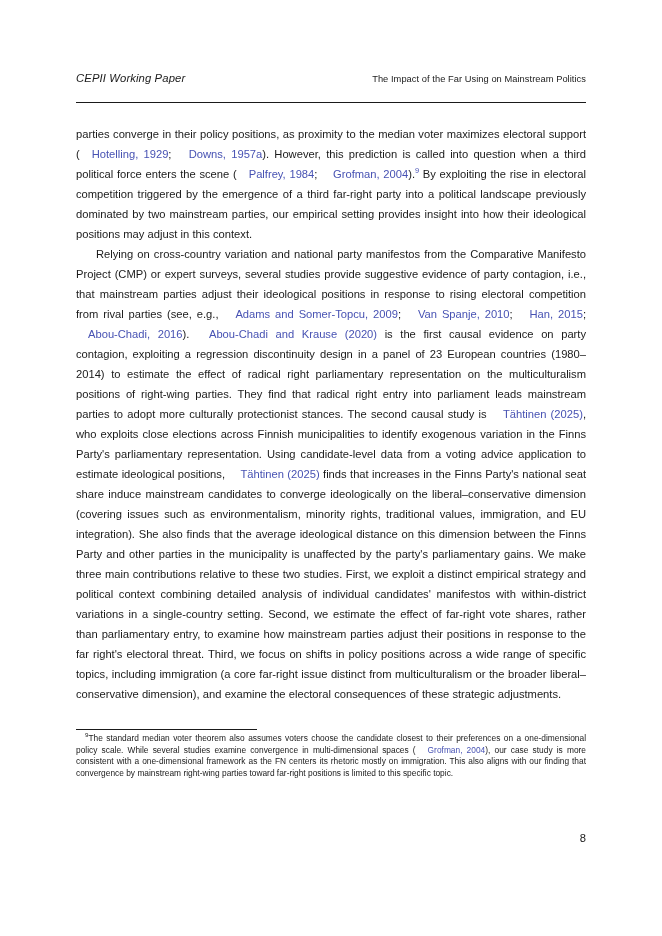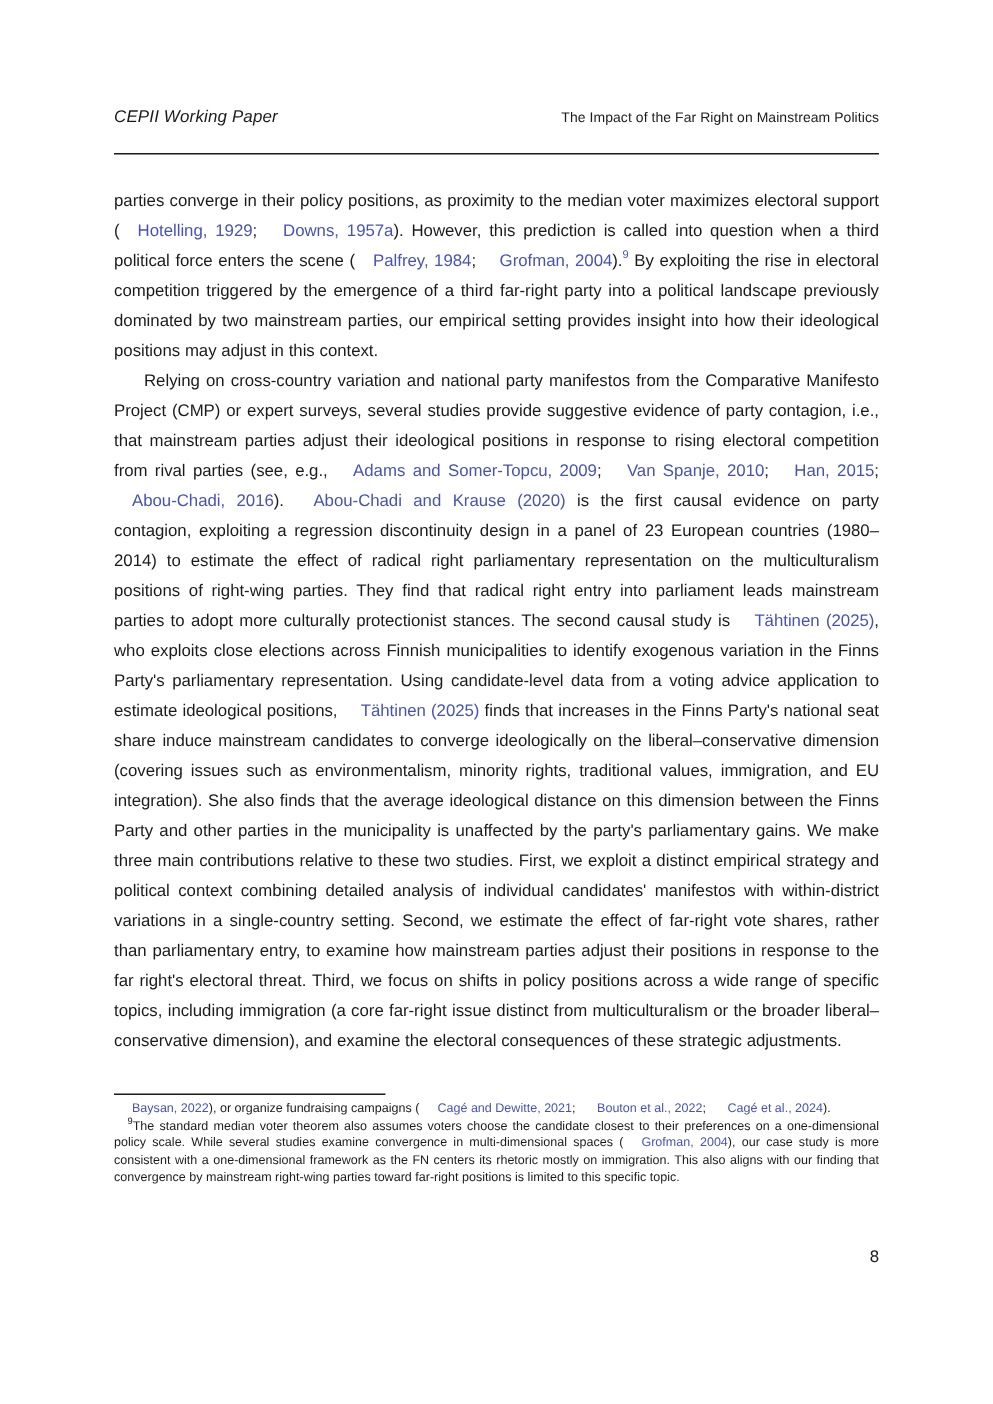--- a/index.html
+++ b/index.html
@@ -115,35 +115,34 @@
     font-size: 11.2px;
   }
 </style>
 </head>
 <body>
 
 <div class="page">
 
   <div class="runhead">
     <span class="runhead-left">CEPII Working Paper</span>
-    <span class="runhead-right">The Impact of the Far Right on Mainstream Politics</span>
+    <span class="runhead-right">The Impact of the Far Using on Mainstream Politics</span>
   </div>
   <div class="runhead-rule"></div>
 
   <div class="body-col">
 
     <p class="para"><span>parties converge in their policy positions, as proximity to the median voter maximizes electoral support (</span><a class="cite" href="#">Hotelling, 1929</a><span>; </span><a class="cite" href="#">Downs, 1957a</a><span>). However, this prediction is called into question when a third political force enters the scene (</span><a class="cite" href="#">Palfrey, 1984</a><span>; </span><a class="cite" href="#">Grofman, 2004</a><span>).</span><sup class="fnmark">9</sup><span> By exploiting the rise in electoral competition triggered by the emergence of a third far-right party into a political landscape previously dominated by two mainstream parties, our empirical setting provides insight into how their ideological positions may adjust in this context.</span></p>
 
     <p class="para indent"><span>Relying on cross-country variation and national party manifestos from the Comparative Manifesto Project (CMP) or expert surveys, several studies provide suggestive evidence of party contagion, i.e., that mainstream parties adjust their ideological positions in response to rising electoral competition from rival parties (see, e.g., </span><a class="cite" href="#">Adams and Somer-Topcu, 2009</a><span>; </span><a class="cite" href="#">Van Spanje, 2010</a><span>; </span><a class="cite" href="#">Han, 2015</a><span>; </span><a class="cite" href="#">Abou-Chadi, 2016</a><span>). </span><a class="cite" href="#">Abou-Chadi and Krause (2020)</a><span> is the first causal evidence on party contagion, exploiting a regression discontinuity design in a panel of 23 European countries (1980–2014) to estimate the effect of radical right parliamentary representation on the multiculturalism positions of right-wing parties. They find that radical right entry into parliament leads mainstream parties to adopt more culturally protectionist stances. The second causal study is </span><a class="cite" href="#">Tähtinen (2025)</a><span>, who exploits close elections across Finnish municipalities to identify exogenous variation in the Finns Party's parliamentary representation. Using candidate-level data from a voting advice application to estimate ideological positions, </span><a class="cite" href="#">Tähtinen (2025)</a><span> finds that increases in the Finns Party's national seat share induce mainstream candidates to converge ideologically on the liberal–conservative dimension (covering issues such as environmentalism, minority rights, traditional values, immigration, and EU integration). She also finds that the average ideological distance on this dimension between the Finns Party and other parties in the municipality is unaffected by the party's parliamentary gains. We make three main contributions relative to these two studies. First, we exploit a distinct empirical strategy and political context combining detailed analysis of individual candidates' manifestos with within-district variations in a single-country setting. Second, we estimate the effect of far-right vote shares, rather than parliamentary entry, to examine how mainstream parties adjust their positions in response to the far right's electoral threat. Third, we focus on shifts in policy positions across a wide range of specific topics, including immigration (a core far-right issue distinct from multiculturalism or the broader liberal–conservative dimension), and examine the electoral consequences of these strategic adjustments.</span></p>
 
   </div>
 
   <div class="footnotes">
     <div class="fn-rule"></div>
 
-    <p class="fn"><a class="cite" href="#">Baysan, 2022</a><span>), or organize fundraising campaigns (</span><a class="cite" href="#">Cagé and Dewitte, 2021</a><span>; </span><a class="cite" href="#">Bouton et al., 2022</a><span>; </span><a class="cite" href="#">Cagé et al., 2024</a><span>).</span></p>
 
     <p class="fn tail"><span class="fn-indent"></span><sup class="fnnum">9</sup><span>The standard median voter theorem also assumes voters choose the candidate closest to their preferences on a one-dimensional policy scale. While several studies examine convergence in multi-dimensional spaces (</span><a class="cite" href="#">Grofman, 2004</a><span>), our case study is more consistent with a one-dimensional framework as the FN centers its rhetoric mostly on immigration. This also aligns with our finding that convergence by mainstream right-wing parties toward far-right positions is limited to this specific topic.</span></p>
   </div>
 
   <div class="folio">8</div>
 
 </div>
 
 </body></html>

